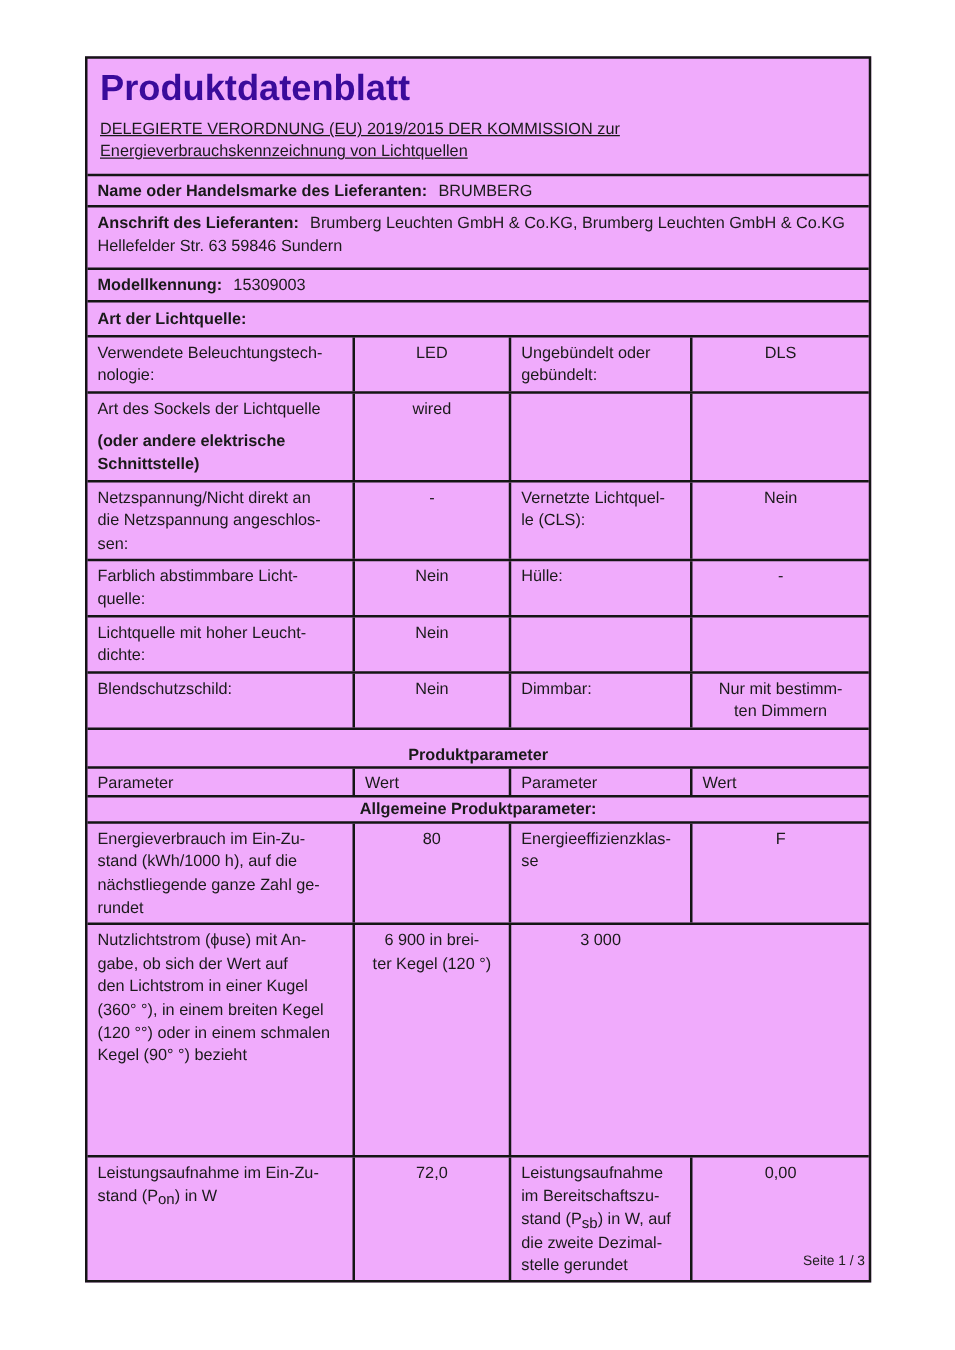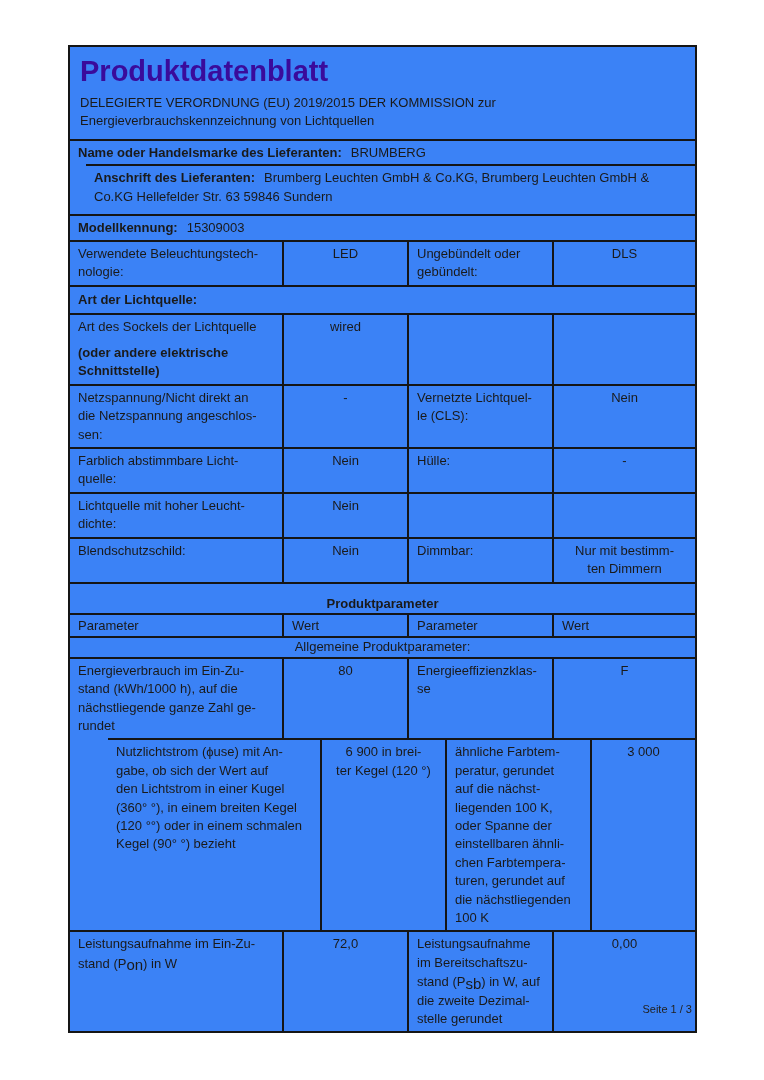--- a/index.html
+++ b/index.html
@@ -21,21 +21,21 @@
     font-size:13px;
     line-height:18.4px;
   }
   .doc{
     position:absolute;
     left:68px;
     top:45px;
     width:629px;
     box-sizing:border-box;
     border:2px solid var(--line);
-    background:#3b82f6;
+    background:#f0abfc;
   }
   .row{
     box-sizing:border-box;
     border-top:2px solid var(--line);
   }
   .row:first-child{border-top:none;}
 
   
   .header-box{
     min-height:92px;
@@ -45,20 +45,21 @@
     margin:0 0 7px 0;
     font-size:29px;
     line-height:32px;
     font-weight:bold;
     color:#3a0b9b;
     letter-spacing:0;
   }
   .doc-subtitle{
     margin:0;
     white-space:pre-line;
+    text-decoration:underline;
   }
 
   
   .info-row{
     min-height:25px;
     padding:3px 10px 2px 8px;
   }
   .info-row .lbl{font-weight:bold;}
   .info-row .gap{display:inline-block;width:9px;}
   .section-label{
@@ -85,53 +86,53 @@
   .cellp .para2{
     margin-top:8px;
     font-weight:bold;
   }
   .cellv{
     padding:3px 4px;
     text-align:center;
     white-space:pre-line;
   }
   .sub{
-    font-size:15px;
+    font-size:12px;
     position:relative;
     top:2.5px;
   }
 
   
   .sect-head{
     min-height:21px;
     padding:11px 8px 0 8px;
     text-align:center;
     font-weight:bold;
   }
   .colhead-row{min-height:22px;}
   .colhead-row .cellp, .colhead-row .cellh{
     padding:2px 8px 1px 8px;
   }
   .subsect-head{
     min-height:20px;
     padding:0 8px;
     text-align:center;
-    font-weight:normal;
+    font-weight:bold;
   }
 
   
   .h42{min-height:42px;}
   .h63{min-height:63px;}
   .h60{min-height:60px;}
   .h40{min-height:40px;}
   .h38{min-height:38px;}
   .h79{min-height:79px;}
-  .h186{min-height:186px;margin-left:38px;}
+  .h186{min-height:186px;}
   .h100{min-height:100px;}
-  .h50{min-height:50px;margin-left:16px;}
+  .h50{min-height:50px;}
 
   .footer{
     position:absolute;
     top:1000px;
     left:0;
     width:692px;
     text-align:right;
     font-size:11px;
     color:#222;
   }
@@ -153,30 +154,30 @@
     </div>
 
     <div class="row info-row h50">
       <span class="lbl">Anschrift des Lieferanten:</span><span class="gap"></span><span>Brumberg Leuchten GmbH &amp; Co.KG, Brumberg Leuchten GmbH &amp; Co.KG Hellefelder Str. 63 59846 Sundern</span>
     </div>
 
     <div class="row info-row">
       <span class="lbl">Modellkennung:</span><span class="gap"></span><span>15309003</span>
     </div>
 
+    <div class="row section-label">Art der Lichtquelle:</div>
+
     <div class="row gr h42">
       <div class="cellp">Verwendete Beleuchtungstech-
 nologie:</div>
       <div class="cellv">LED</div>
       <div class="cellp">Ungebündelt oder
 gebündelt:</div>
       <div class="cellv">DLS</div>
     </div>
-
-    <div class="row section-label">Art der Lichtquelle:</div>
 
     <div class="row gr h63">
       <div class="cellp"><div>Art des Sockels der Lichtquelle</div><div class="para2">(oder andere elektrische
 Schnittstelle)</div></div>
       <div class="cellv">wired</div>
       <div class="cellp"></div>
       <div class="cellv"></div>
     </div>
 
     <div class="row gr h60">
@@ -237,30 +238,20 @@
 
     <div class="row gr h186">
       <div class="cellp">Nutzlichtstrom (ϕuse) mit An-
 gabe, ob sich der Wert auf
 den Lichtstrom in einer Kugel
 (360° °), in einem breiten Kegel
 (120 °°) oder in einem schmalen
 Kegel (90° °) bezieht</div>
       <div class="cellv">6 900 in brei-
 ter Kegel (120 °)</div>
-      <div class="cellp">ähnliche Farbtem-
-peratur, gerundet
-auf die nächst-
-liegenden 100 K,
-oder Spanne der
-einstellbaren ähnli-
-chen Farbtempera-
-turen, gerundet auf
-die nächstliegenden
-100 K</div>
       <div class="cellv">3 000</div>
     </div>
 
     <div class="row gr h100">
       <div class="cellp"><span>Leistungsaufnahme im Ein-Zu-
 stand (P</span><span class="sub">on</span><span>) in W</span></div>
       <div class="cellv">72,0</div>
       <div class="cellp"><span>Leistungsaufnahme
 im Bereitschaftszu-
 stand (P</span><span class="sub">sb</span><span>) in W, auf

